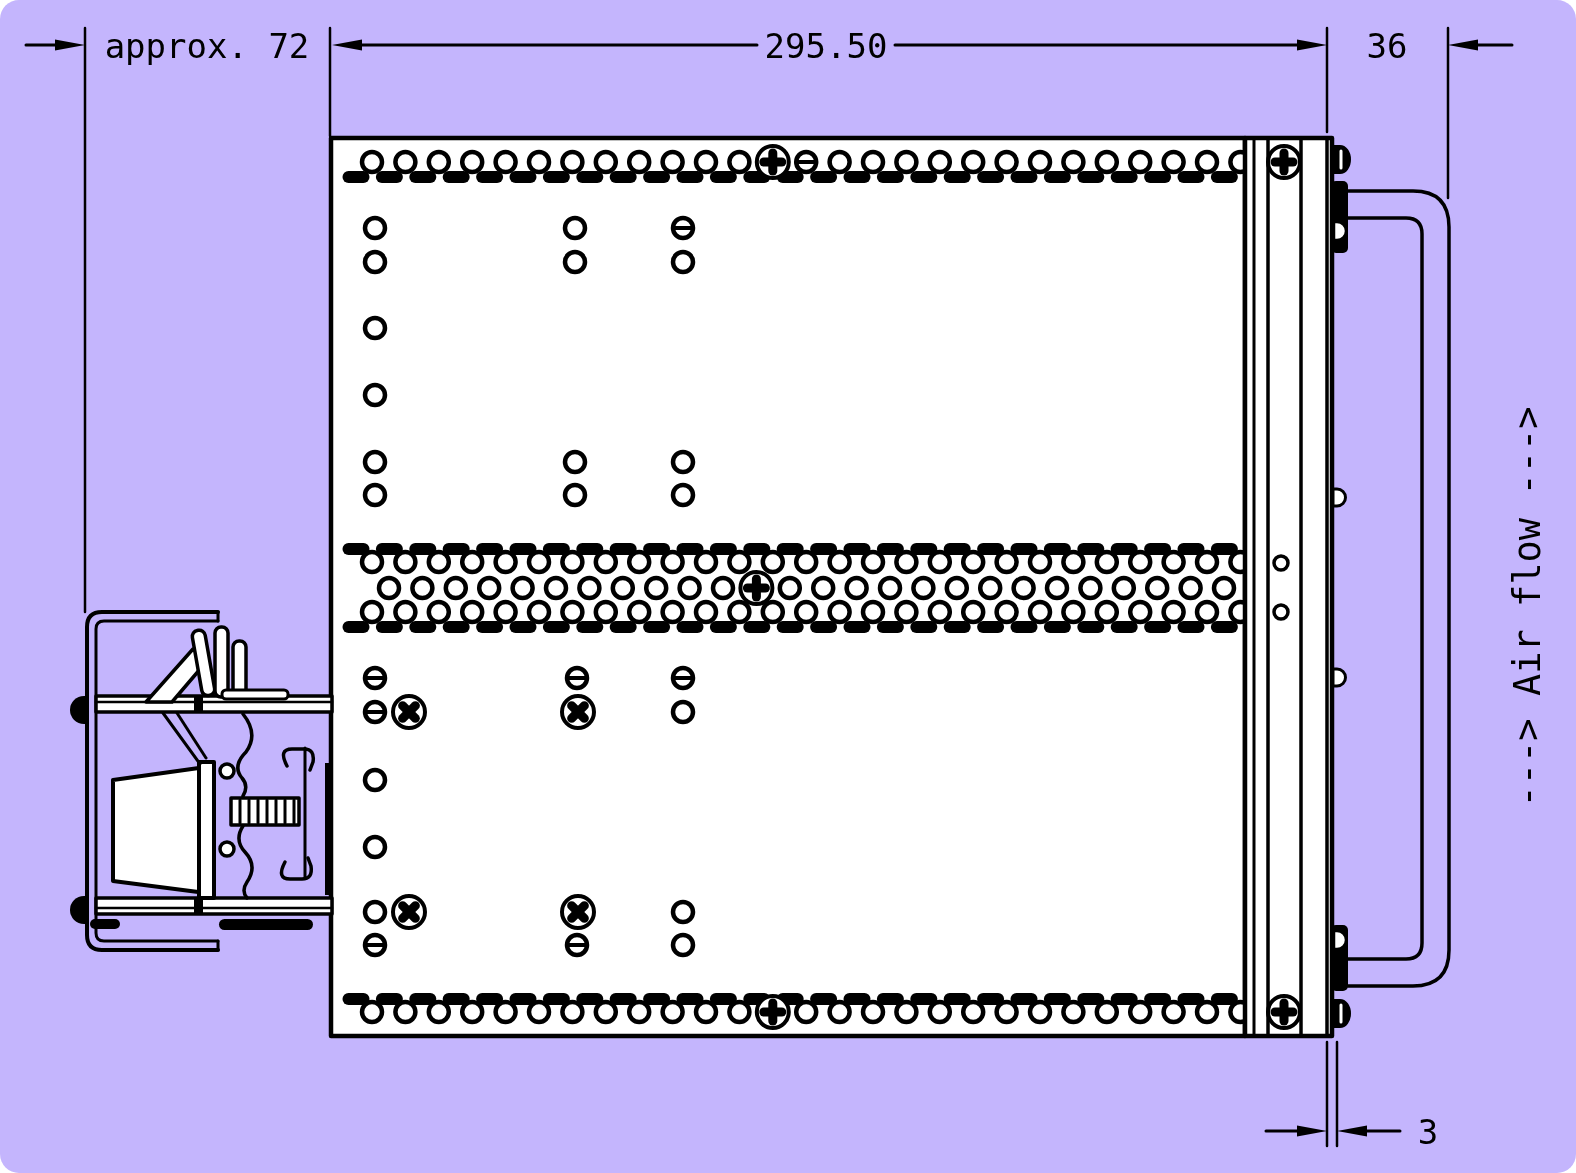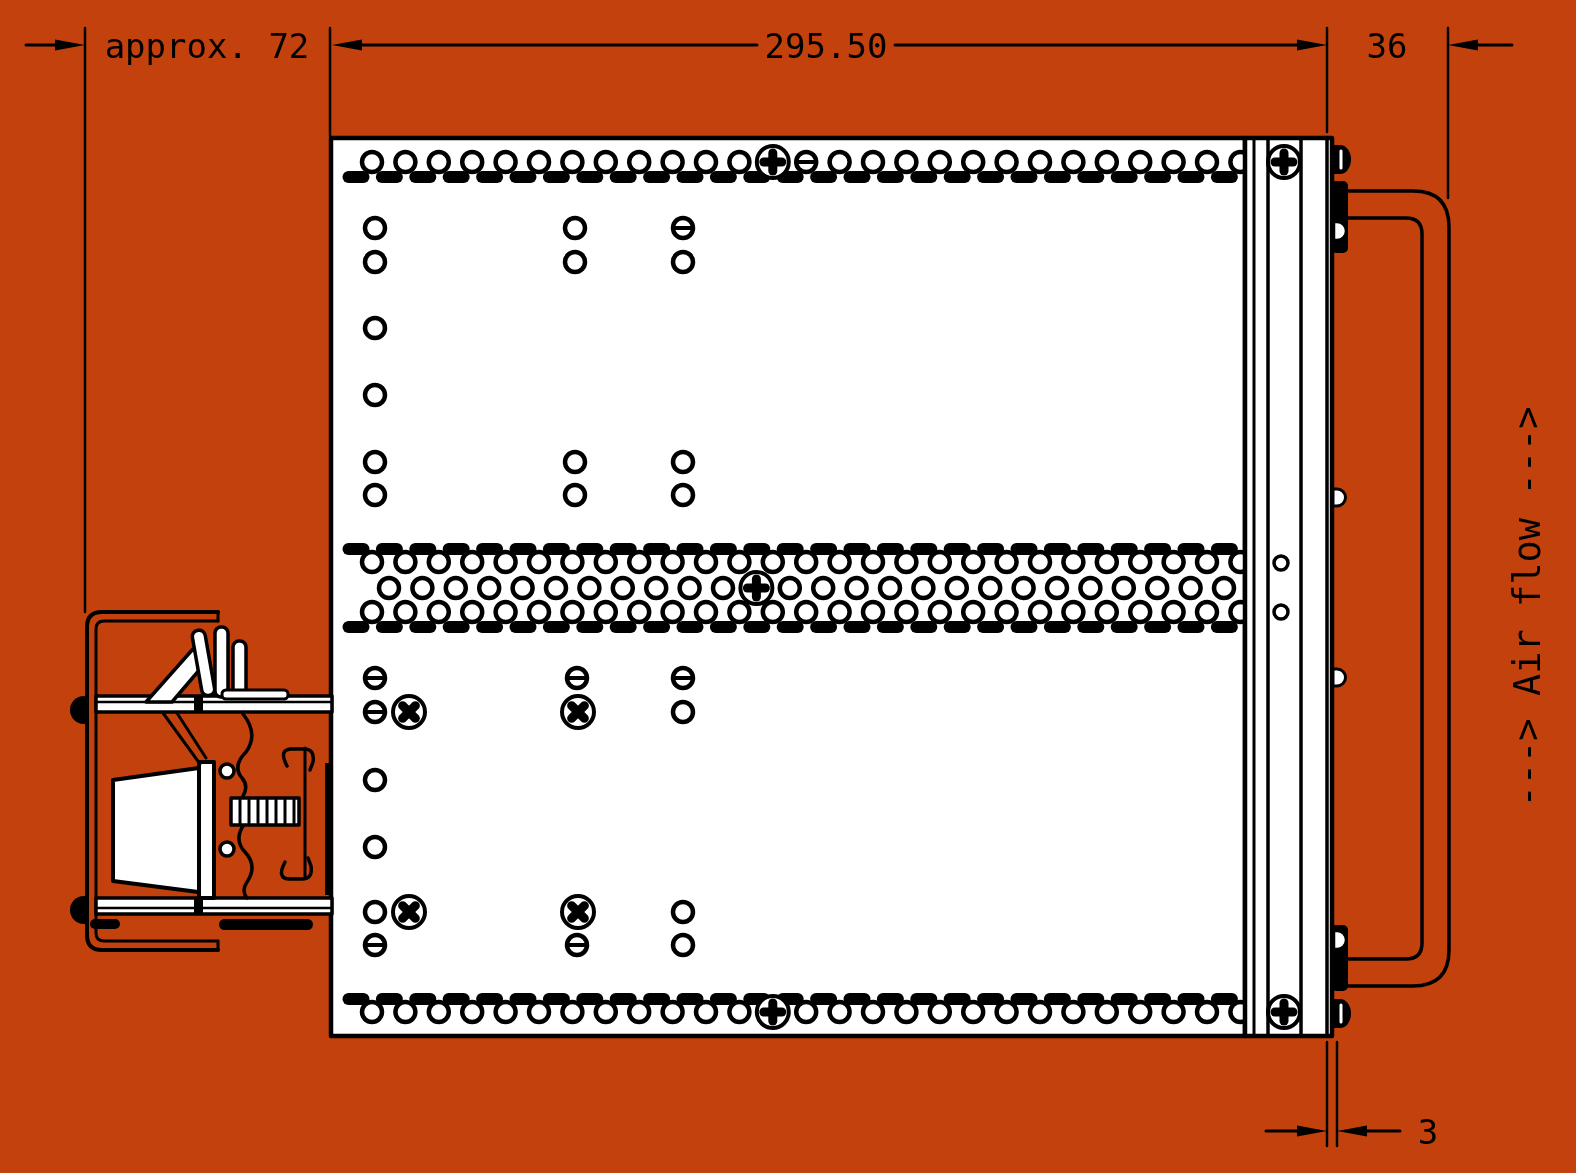--- a/index.html
+++ b/index.html
@@ -1,16 +1,16 @@
 <!DOCTYPE html>
 <html><head>
 <meta charset="utf-8">
 <style>
   html,body{margin:0;padding:0;background:#fff;}
-  .stage{position:relative;width:1576px;height:1173px;background:#c2410c;overflow:hidden;}
+  .stage{position:relative;width:1576px;height:1173px;background:#c4b5fd;overflow:hidden;border-radius:19px;}
   svg{display:block;}
   text{font-family:"DejaVu Sans Mono","Liberation Mono",monospace;fill:#000;}
   .dim-label{font-size:34px;}
   .air-label{font-size:37px;}
 </style>
 </head>
 <body style="background: rgb(255, 255, 255);">
 
 <div class="stage">
 <svg width="1576" height="1173" viewBox="0 0 1576 1173">

